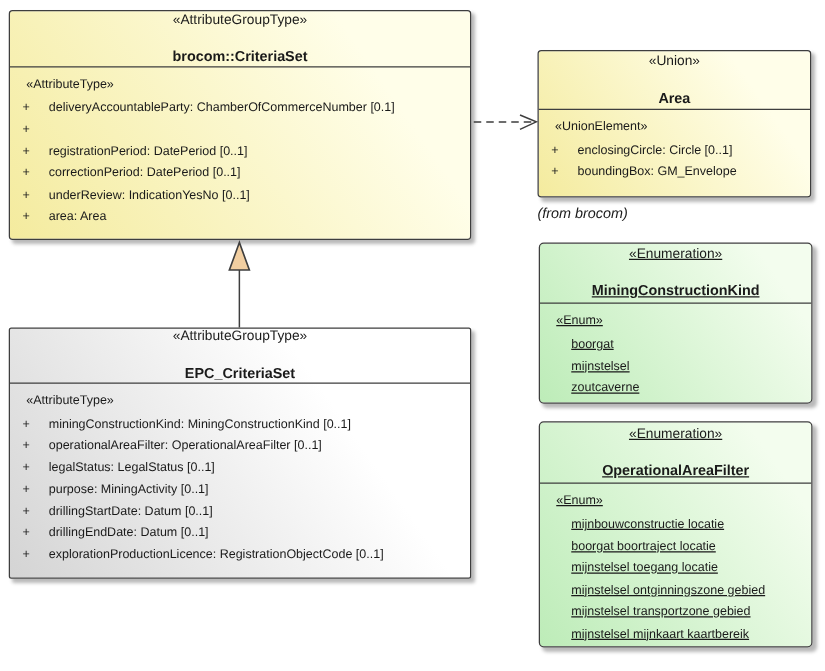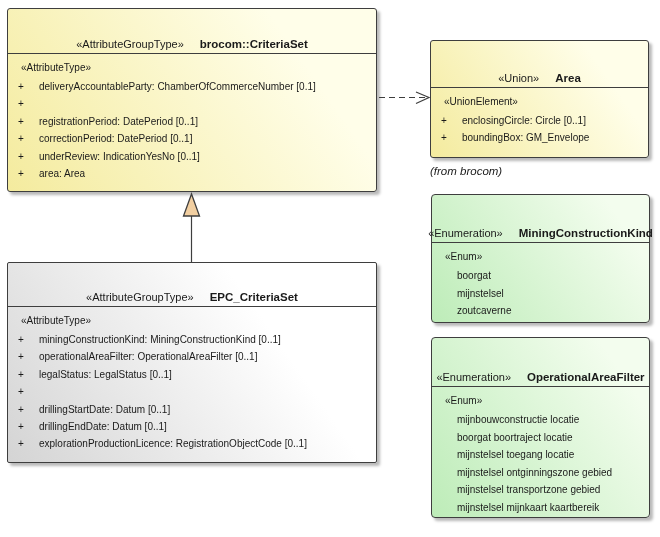--- a/index.html
+++ b/index.html
@@ -7,25 +7,25 @@
     position:relative;width:660px;height:537px;background:#ffffff;
     font-family:"Liberation Sans",sans-serif;color:#1a1a1a;overflow:hidden;
   }
   .uml-box{
     position:absolute;box-sizing:border-box;
     border:1.4px solid #3e3e3e;
     box-shadow:3px 3px 3px rgba(0,0,0,0.28);
     border-radius:3px;
   }
   .fill-yellow{background:linear-gradient(55deg,#f4eb9e 0%,#fffee9 78%);}
-  .fill-green{background:linear-gradient(55deg,#bdecb8 0%,#f3fdee 85%);border-radius:4px;}
+  .fill-green{background:linear-gradient(55deg,#bdecb8 0%,#f3fdee 85%);border-radius:4px;text-decoration:underline;}
   .fill-gray{background:linear-gradient(55deg,#d4d4d4 0%,#ffffff 70%);border-radius:2px;}
   .box-header{
     box-sizing:border-box;border-bottom:1.4px solid #3e3e3e;
-    display:flex;flex-direction:row;justify-content:center;align-items:flex-end;
+    display:flex;flex-direction:column;justify-content:center;align-items:center;
     text-align:center;gap:16px;padding:2px 4px;
   }
   .stereotype{font-size:11px;line-height:13px;}
   .box-name{font-size:11.5px;font-weight:bold;line-height:14px;}
   .box-body{padding:6px 4px 4px 8px;font-size:10px;}
   .section-label{padding-left:5px;line-height:16px;margin-bottom:2px;}
   .attr-row{display:flex;line-height:17.4px;white-space:nowrap;}
   .attr-row .vis{flex:none;width:21px;padding-left:2px;}
   .enum-item{padding-left:17px;line-height:17.5px;white-space:nowrap;}
   .from-note{
@@ -135,20 +135,21 @@
       <div class="attr-row">
         <span class="vis">+</span>
         <span>operationalAreaFilter: OperationalAreaFilter [0..1]</span>
       </div>
       <div class="attr-row">
         <span class="vis">+</span>
         <span>legalStatus: LegalStatus [0..1]</span>
       </div>
       <div class="attr-row">
         <span class="vis">+</span>
+        <span>purpose: MiningActivity [0..1]</span>
       </div>
       <div class="attr-row">
         <span class="vis">+</span>
         <span>drillingStartDate: Datum [0..1]</span>
       </div>
       <div class="attr-row">
         <span class="vis">+</span>
         <span>drillingEndDate: Datum [0..1]</span>
       </div>
       <div class="attr-row">

